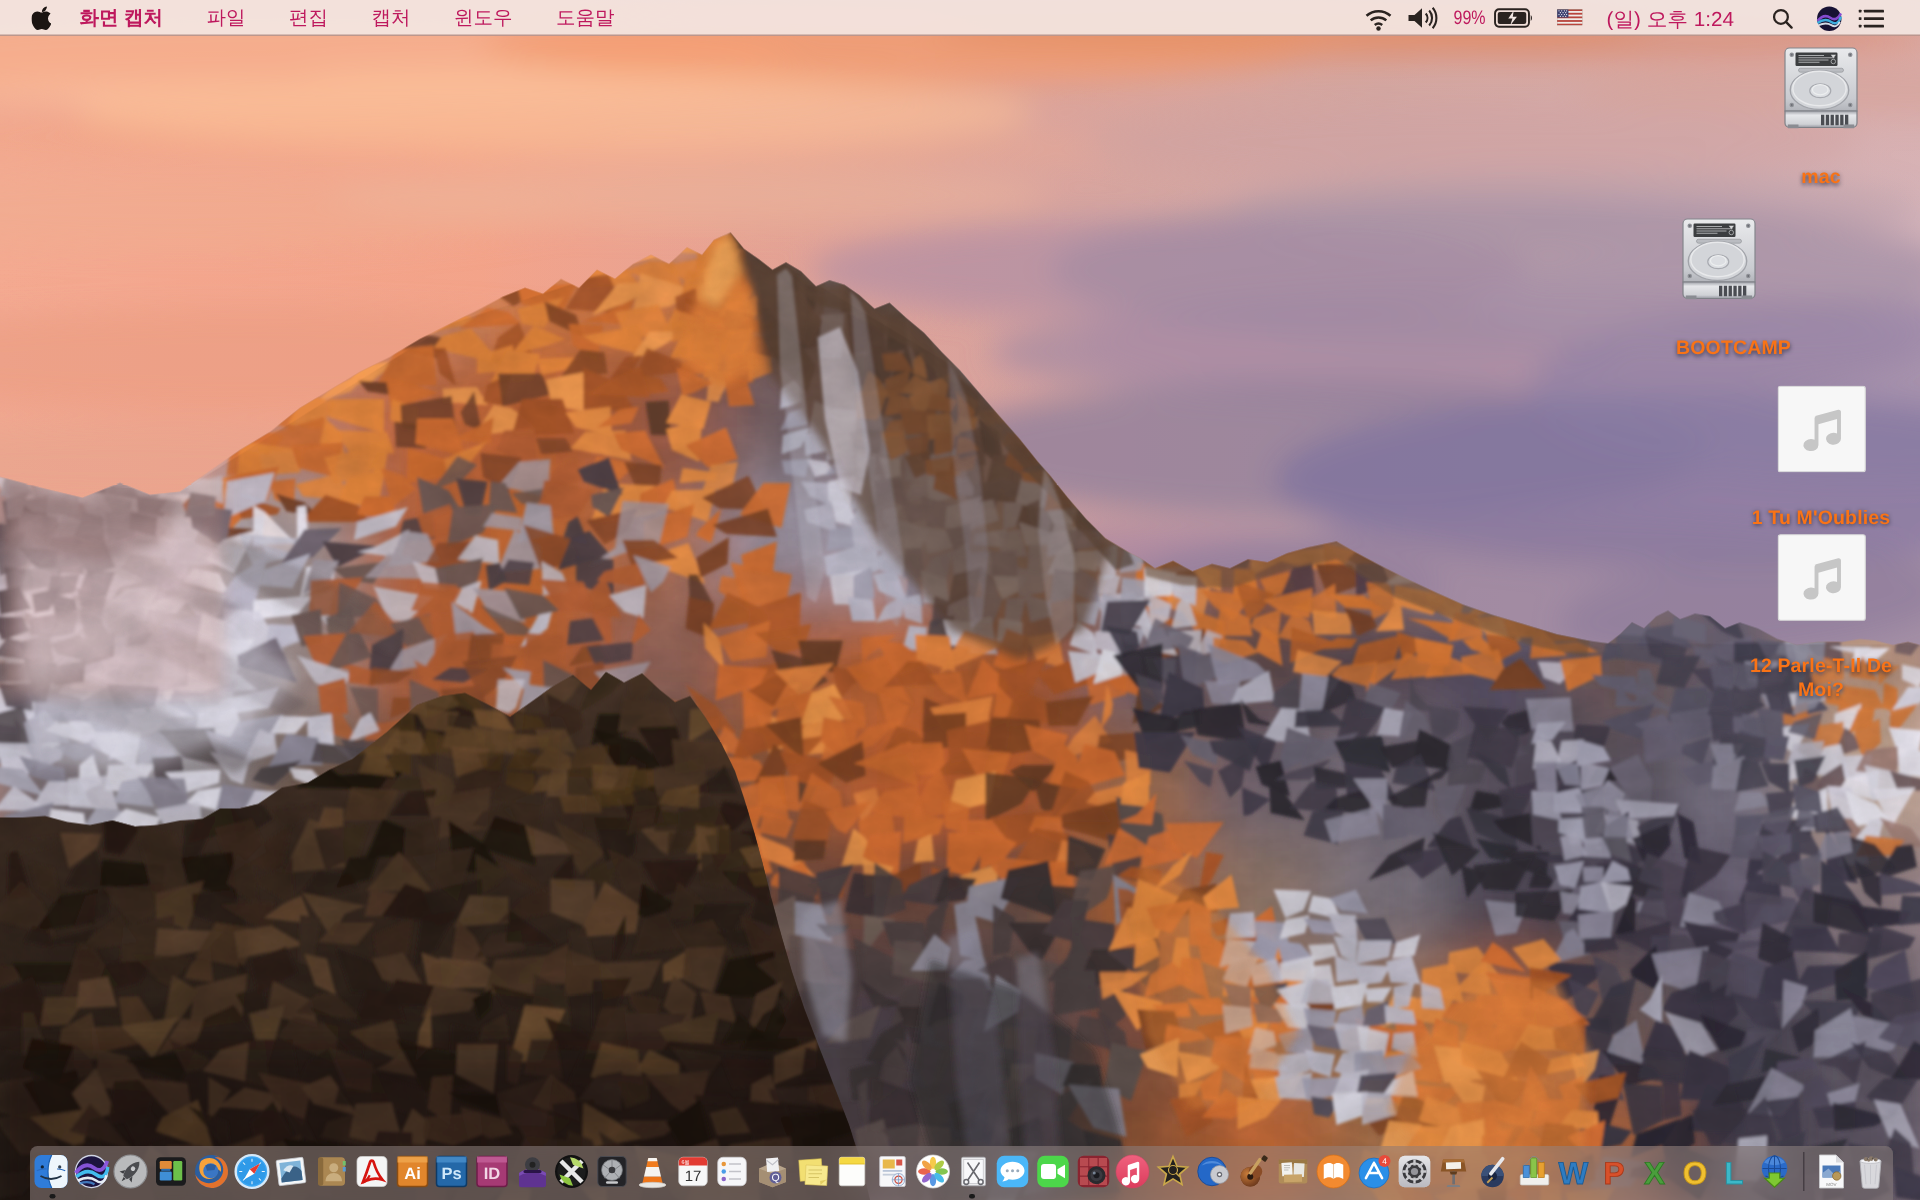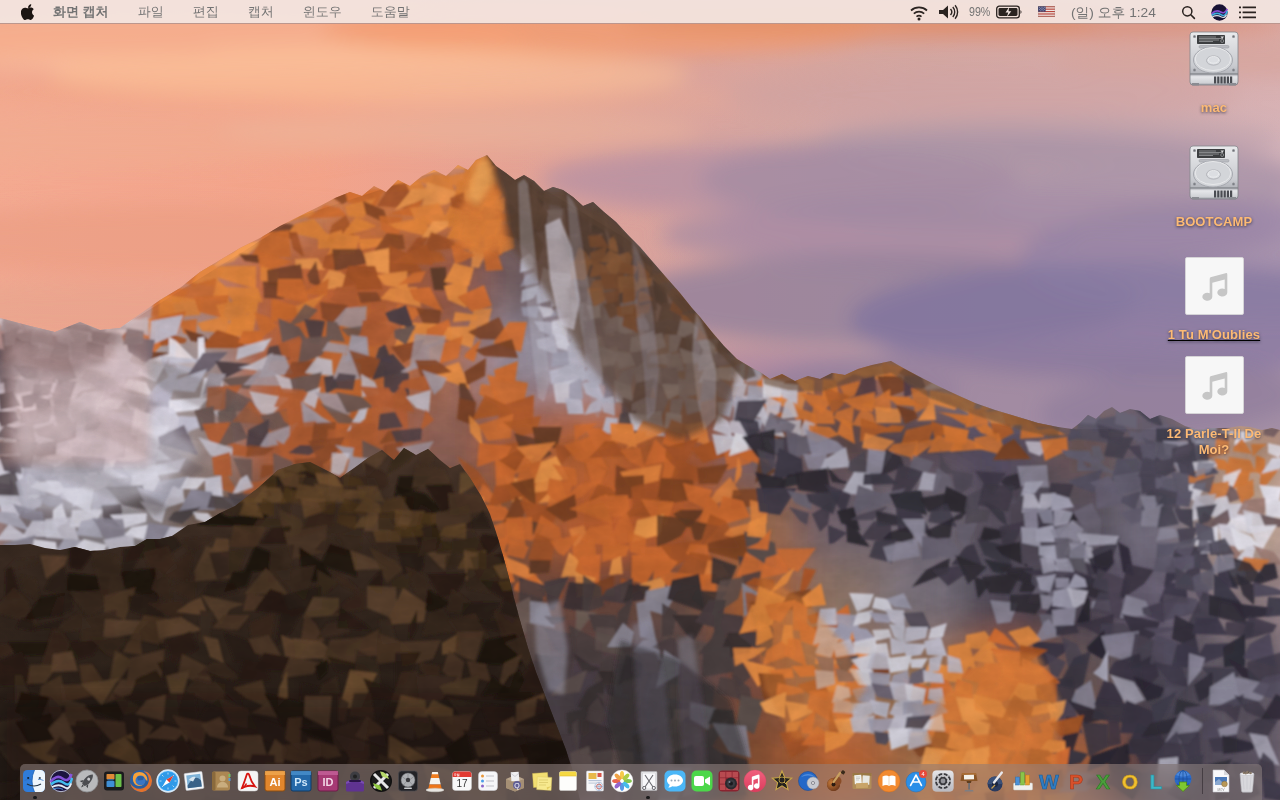--- a/index.html
+++ b/index.html
@@ -3,28 +3,28 @@
 <meta charset="utf-8">
 <style>
   html,body{margin:0;padding:0;width:1280px;height:800px;overflow:hidden;background:#000;}
   body{font-family:"Liberation Sans",sans-serif;position:relative;}
   #wall{position:absolute;left:0;top:0;filter:brightness(1.02) saturate(1.06);}
   #menubar{position:absolute;left:0;top:0;width:1280px;height:24px;
     background:rgba(243,230,226,0.92);
     border-bottom:1px solid rgba(150,100,90,0.6);
     box-sizing:border-box;
     display:flex;align-items:center;
-    font-size:13px;color:#737373;z-index:30;}
+    font-size:13px;color:#be185d;z-index:30;}
   #menubar .left{display:flex;align-items:center;height:24px;}
   #menubar .apple{width:13px;margin-left:21px;display:flex;align-items:center;}
   .mitem{margin-left:29px;}
   .mitem.b{font-weight:bold;margin-left:19px;}
   .dicon{position:absolute;width:96px;text-align:center;z-index:10;}
-  .dicon .lbl{color:#fdba74;font-size:13px;font-weight:bold;line-height:16px;
-     text-shadow:0 1px 3px rgba(50,50,70,0.9);margin-top:12px;letter-spacing:0.1px;}
+  .dicon .lbl{color:#f97316;font-size:13px;font-weight:bold;line-height:16px;
+     text-shadow:0 1px 3px rgba(50,50,70,0.9);margin-top:22px;letter-spacing:0.1px;}
   #dock{position:absolute;left:20px;top:764px;width:1242px;height:36px;
     background:rgba(142,130,128,0.55);
     border-radius:5px 5px 0 0;
     backdrop-filter:blur(16px) saturate(1.2);
     z-index:29;}
   .dk{position:absolute;z-index:31;}
   .ddot{position:absolute;width:3.5px;height:3.5px;border-radius:2px;background:#1a1a1a;top:795.5px;z-index:32;}
 </style>
 </head>
 <body>
@@ -2268,21 +2268,21 @@
         <rect x="33.4" y="46.5" width="2.2" height="7"></rect>
         <rect x="36.6" y="46.5" width="2.2" height="7"></rect>
         <rect x="39.8" y="46.5" width="2.2" height="7"></rect>
         <rect x="43" y="46.5" width="2.2" height="7"></rect>
       </g>
 <rect x="5" y="53" width="7" height="2.5" fill="#8a8c92"></rect>
       <rect x="42" y="53" width="7" height="2.5" fill="#8a8c92"></rect>
 </svg>
     <div class="lbl">mac</div>
   </div>
-<div class="dicon" style="left:1166px;top:144px;">
+<div class="dicon" style="left:1098px;top:144px;text-align:right;">
     <svg width="54" height="58" viewBox="0 0 54 58" style="display:block;margin:0 auto;">
 <defs>
         <linearGradient id="hddT2" x1="0" y1="0" x2="0" y2="1">
           <stop offset="0" stop-color="#e9eaec"></stop>
           <stop offset="0.8" stop-color="#c9cbd0"></stop>
           <stop offset="1" stop-color="#b2b4ba"></stop>
         </linearGradient>
 <linearGradient id="hddF2" x1="0" y1="0" x2="0" y2="1">
           <stop offset="0" stop-color="#9fa1a8"></stop>
           <stop offset="0.25" stop-color="#e6e7ea"></stop>
@@ -2325,21 +2325,21 @@
         <rect x="33.4" y="46.5" width="2.2" height="7"></rect>
         <rect x="36.6" y="46.5" width="2.2" height="7"></rect>
         <rect x="39.8" y="46.5" width="2.2" height="7"></rect>
         <rect x="43" y="46.5" width="2.2" height="7"></rect>
       </g>
 <rect x="5" y="53" width="7" height="2.5" fill="#8a8c92"></rect>
       <rect x="42" y="53" width="7" height="2.5" fill="#8a8c92"></rect>
 </svg>
     <div class="lbl">BOOTCAMP</div>
   </div>
-<div class="dicon" style="left:1166px;top:257px;text-decoration:underline;">
+<div class="dicon" style="left:1166px;top:257px;">
     <svg width="59" height="58" viewBox="0 0 59 58" style="display:block;margin:0 auto;">
 <rect x="0.5" y="0.5" width="58" height="57" rx="1.5" fill="#f7f7f7" stroke="#d9d9d9" stroke-width="0.8"></rect>
 <path d="M24.5 20.5 L40.5 16.2 a1.4 1.4 0 0 1 1.8 1.35 V35.5 a5 4 0 1 1 -2.6-3.5 V22.4 l-12.4 3.4 v13.9 a5 4 0 1 1 -2.6-3.5 V21.9 a1.4 1.4 0 0 1 1-1.35z" fill="#c6c6c6"></path>
 </svg>
     <div class="lbl">1 Tu M'Oublies</div>
   </div>
 <div class="dicon" style="left:1166px;top:356px;">
     <svg width="59" height="58" viewBox="0 0 59 58" style="display:block;margin:0 auto;">
 <rect x="0.5" y="0.5" width="58" height="57" rx="1.5" fill="#f7f7f7" stroke="#d9d9d9" stroke-width="0.8"></rect>
 <path d="M24.5 20.5 L40.5 16.2 a1.4 1.4 0 0 1 1.8 1.35 V35.5 a5 4 0 1 1 -2.6-3.5 V22.4 l-12.4 3.4 v13.9 a5 4 0 1 1 -2.6-3.5 V21.9 a1.4 1.4 0 0 1 1-1.35z" fill="#c6c6c6"></path>

